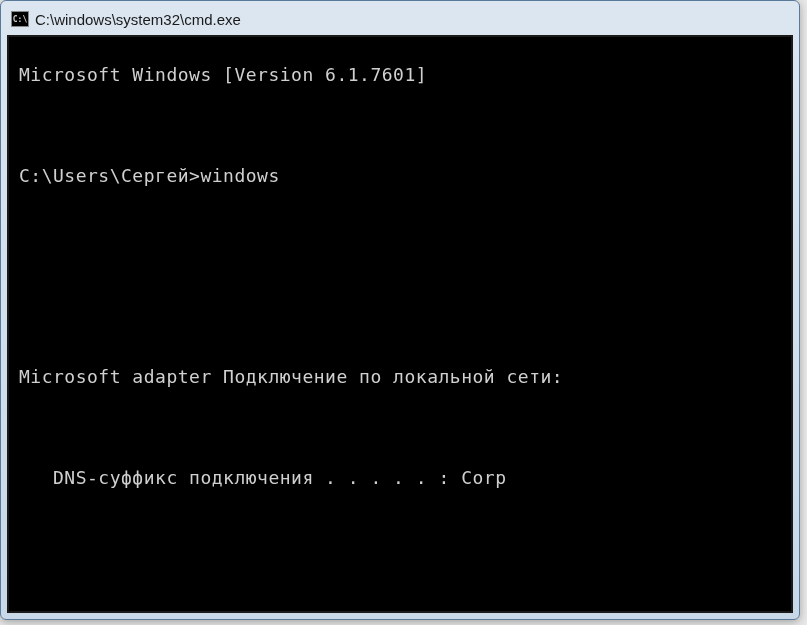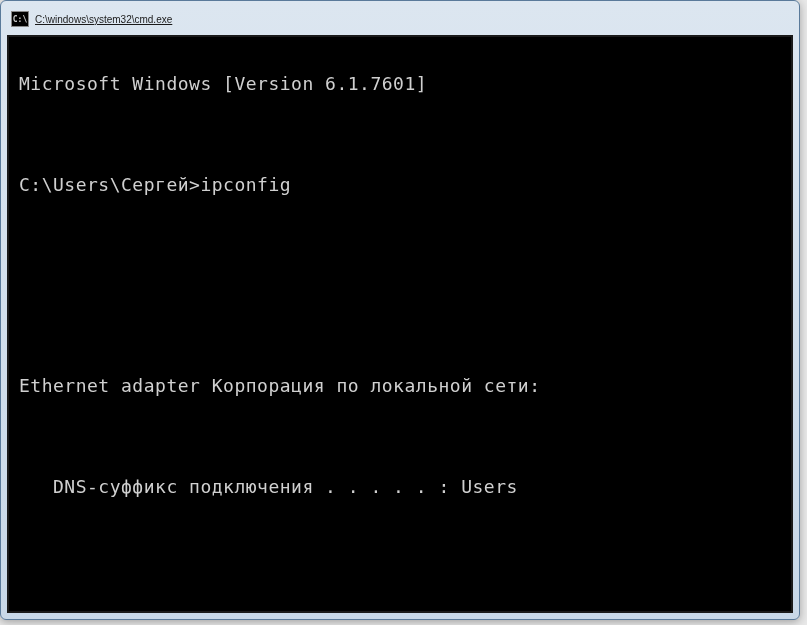--- a/index.html
+++ b/index.html
@@ -40,30 +40,29 @@
       justify-content: center;
     }
     .titlebar-icon-text {
       color: #ccc;
       font-size: 8px;
       font-family: 'Consolas', monospace;
       font-weight: bold;
     }
     .titlebar-text {
       color: #1a1a1a;
-      font-size: 10px;
+      font-size: 15px;
       font-family: 'Segoe UI', Tahoma, sans-serif;
-      text-decoration: underline;
     }
     .terminal {
       width: 100%;
       height: 578px;
       background: #000;
       border: 2px solid #1a1a1a;
-      padding: 9px 0 8px 10px;
+      padding: 0 0 8px 10px;
       overflow: hidden;
       font-family: 'Consolas', 'Lucida Console', monospace;
       font-size: 18px;
       line-height: 1.4;
       color: #d0d0d0;
       white-space: pre;
       letter-spacing: 0.5px;
     }
     .terminal-line {
       display: block;
@@ -78,27 +77,27 @@
 <div class="window">
   <div class="titlebar">
     <div class="titlebar-icon">
       <span class="titlebar-icon-text">C:\</span>
     </div>
     <span class="titlebar-text">C:\windows\system32\cmd.exe</span>
   </div>
   <div class="terminal">
 <span class="terminal-line">Microsoft Windows [Version 6.1.7601]</span>
 <span class="terminal-line"> </span>
-<span class="terminal-line"><span>C:\Users\Сергей&gt;</span><span>ipconfig</span></span>
+<span class="terminal-line"><span>C:\Users\Сергей&gt;</span><span>windows</span></span>
 <span class="terminal-line"> </span>
 <span class="terminal-line"> </span>
 <span class="terminal-line"> </span>
-<span class="terminal-line">Ethernet adapter Корпорация по локальной сети:</span>
+<span class="terminal-line">Microsoft adapter Подключение по локальной сети:</span>
 <span class="terminal-line"> </span>
-<span class="terminal-line"><span>   DNS-суффикс подключения . . . . . :</span><span> Users</span></span>
+<span class="terminal-line"><span>   DNS-суффикс подключения . . . . . :</span><span> Corp</span></span>
 
 
 
 
 
 
 
 
 
 

